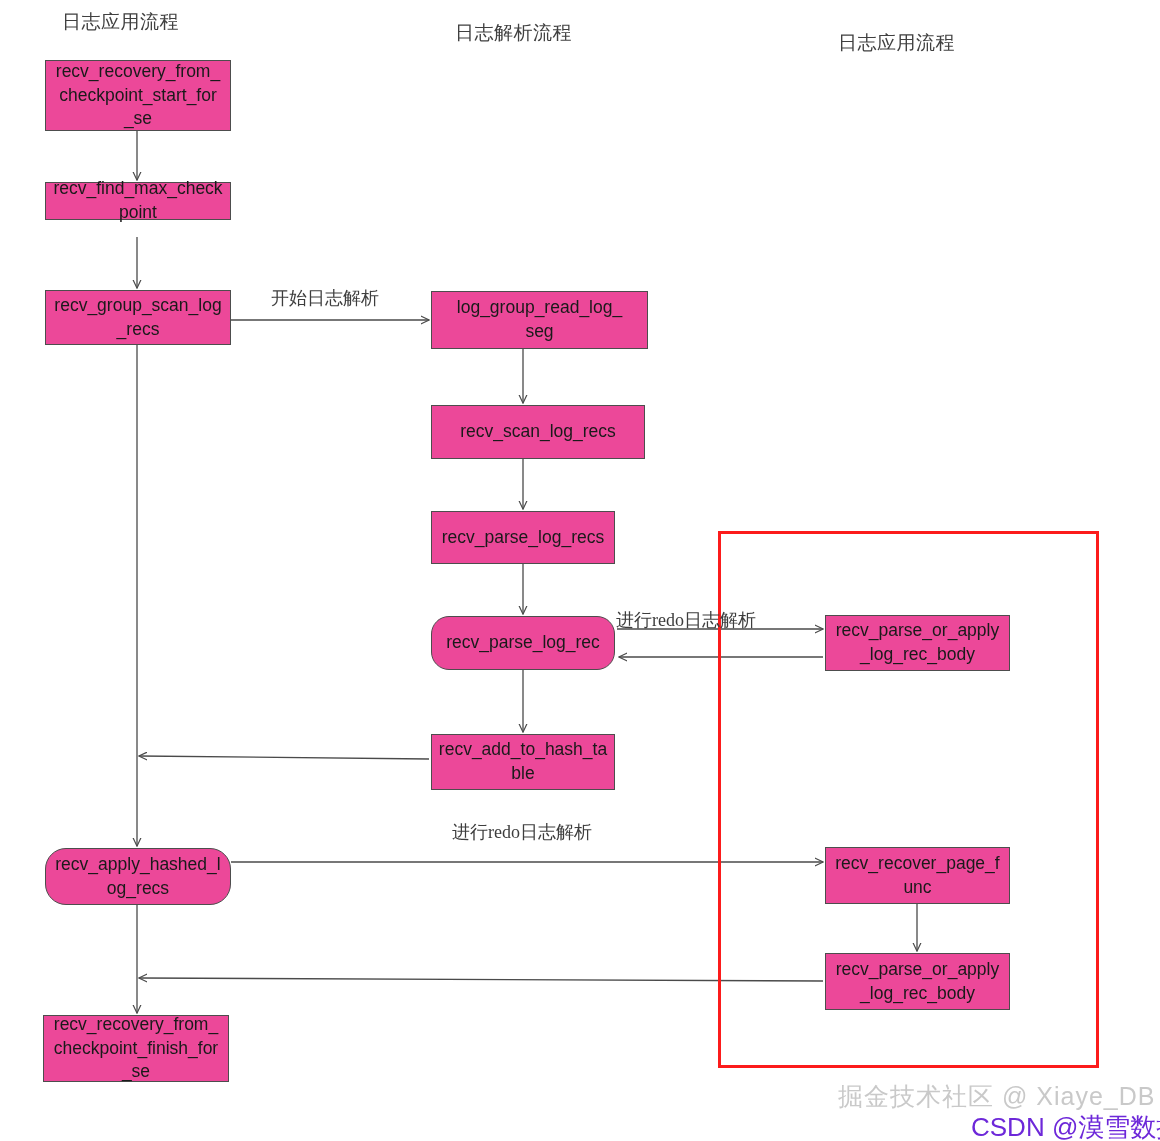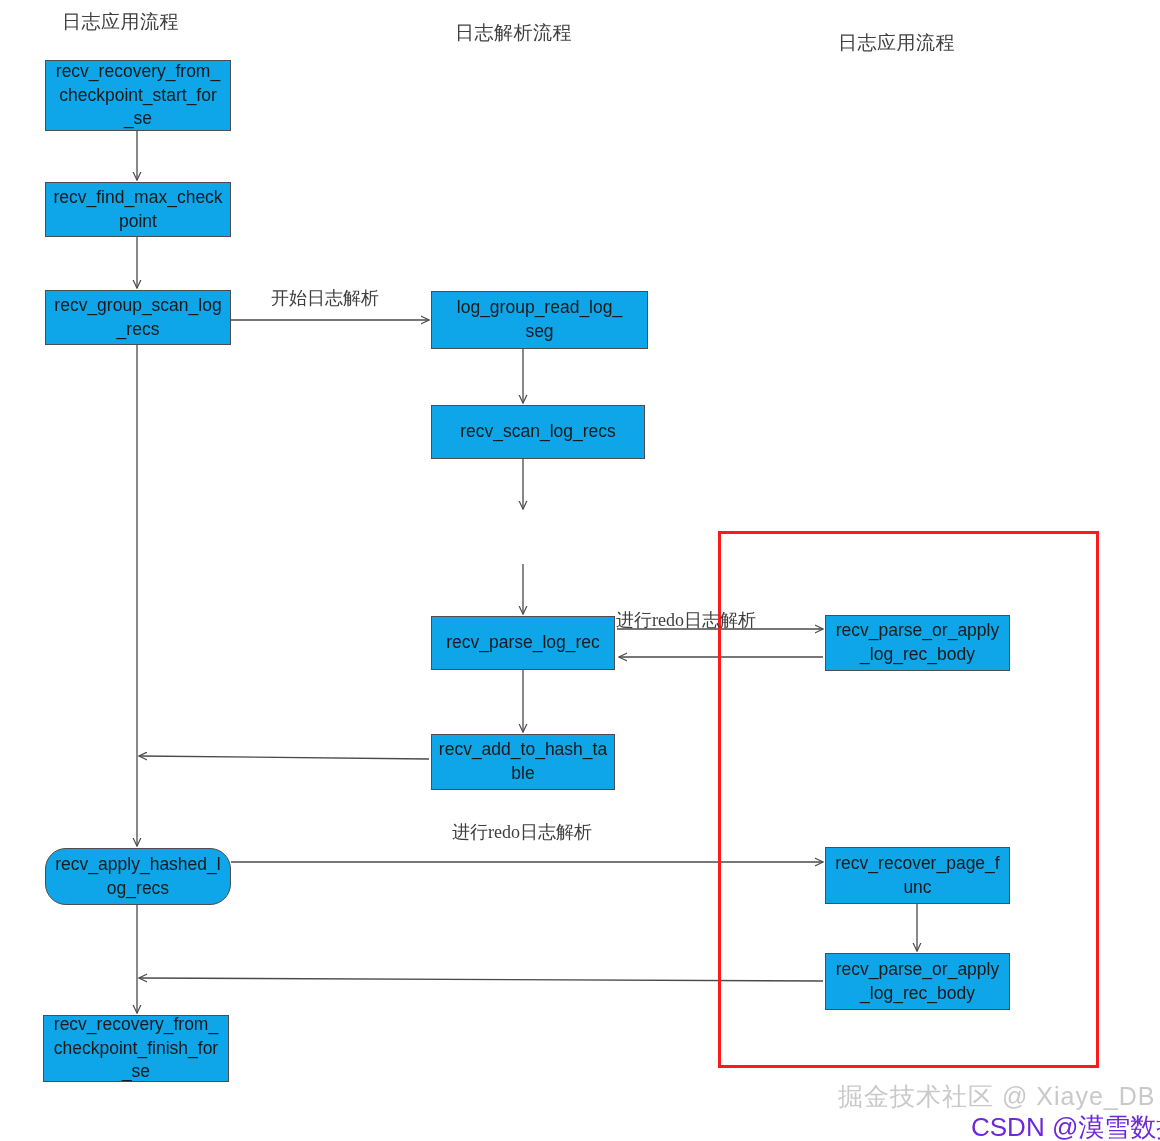--- a/index.html
+++ b/index.html
@@ -25,21 +25,21 @@
     font-family: "Liberation Serif", serif;
     font-size: 19px;
     color: #404040;
     white-space: nowrap;
     letter-spacing: 0.5px;
   }
   .node {
     position: absolute;
     box-sizing: border-box;
     border: 1px solid #4d4d4d;
-    background: #0ea5e9;
+    background: #ec4899;
     display: flex;
     align-items: center;
     justify-content: center;
     text-align: center;
     font-family: "Liberation Sans", sans-serif;
     font-size: 17.5px;
     color: #1a1a1a;
     line-height: 1.35;
     padding: 2px 4px;
   }
@@ -131,38 +131,41 @@
   <div class="lane-title" style="left:62px; top:9px;">日志应用流程</div>
   <div class="lane-title" style="left:455px; top:20px;">日志解析流程</div>
   <div class="lane-title" style="left:838px; top:30px;">日志应用流程</div>
 
   <div class="red-region" style="left:718px; top:531px; width:381px; height:537px;"></div>
 
   <div class="node" style="left:45px; top:60px; width:186px; height:71px;">
     <span>recv_recovery_from_<br>checkpoint_start_for<br>_se</span>
   </div>
 
-  <div class="node" style="left:45px; top:182px; width:186px; height:55px;">
+  <div class="node" style="left:45px; top:182px; width:186px; height:38px;">
     <span>recv_find_max_check<br>point</span>
   </div>
 
   <div class="node" style="left:45px; top:290px; width:186px; height:55px;">
     <span>recv_group_scan_log<br>_recs</span>
   </div>
 
   <div class="node" style="left:431px; top:291px; width:217px; height:58px;">
     <span>log_group_read_log_<br>seg</span>
   </div>
 
   <div class="node" style="left:431px; top:405px; width:214px; height:54px;">
     <span>recv_scan_log_recs</span>
   </div>
 
+  <div class="node" style="left:431px; top:511px; width:184px; height:53px;">
+    <span>recv_parse_log_recs</span>
+  </div>
 
-  <div class="node" style="left:431px; top:616px; width:184px; height:54px;">
+  <div class="node" style="left:431px; top:616px; width:184px; height:54px;border-radius:18px;">
     <span>recv_parse_log_rec</span>
   </div>
 
   <div class="node" style="left:431px; top:734px; width:184px; height:56px;">
     <span>recv_add_to_hash_ta<br>ble</span>
   </div>
 
   <div class="node" style="left:825px; top:615px; width:185px; height:56px;">
     <span>recv_parse_or_apply<br>_log_rec_body</span>
   </div>

